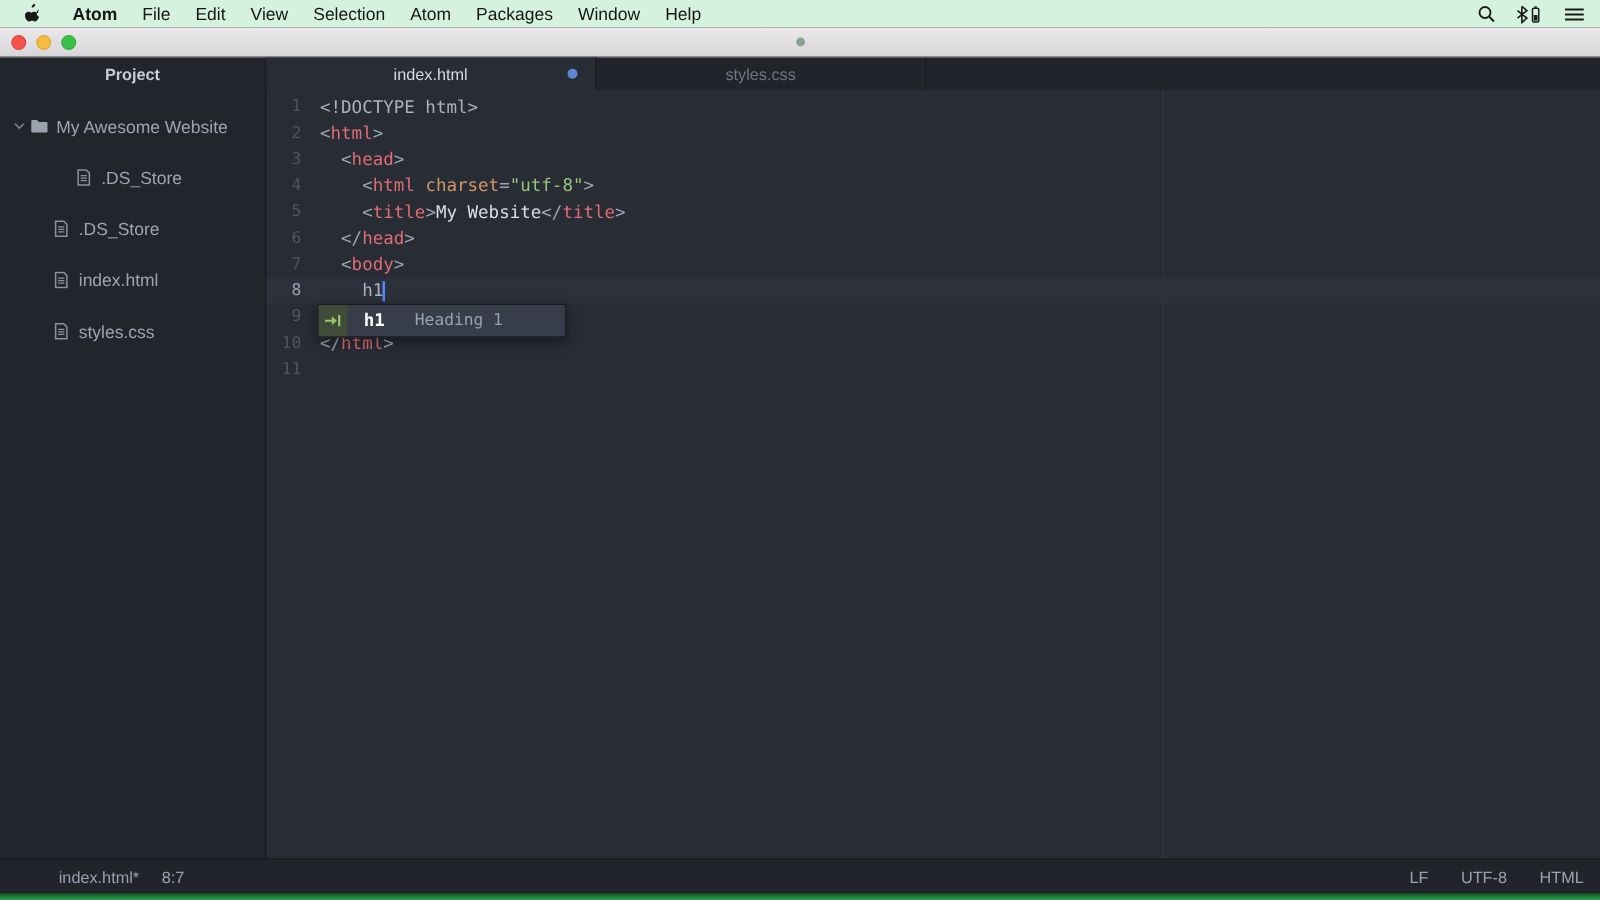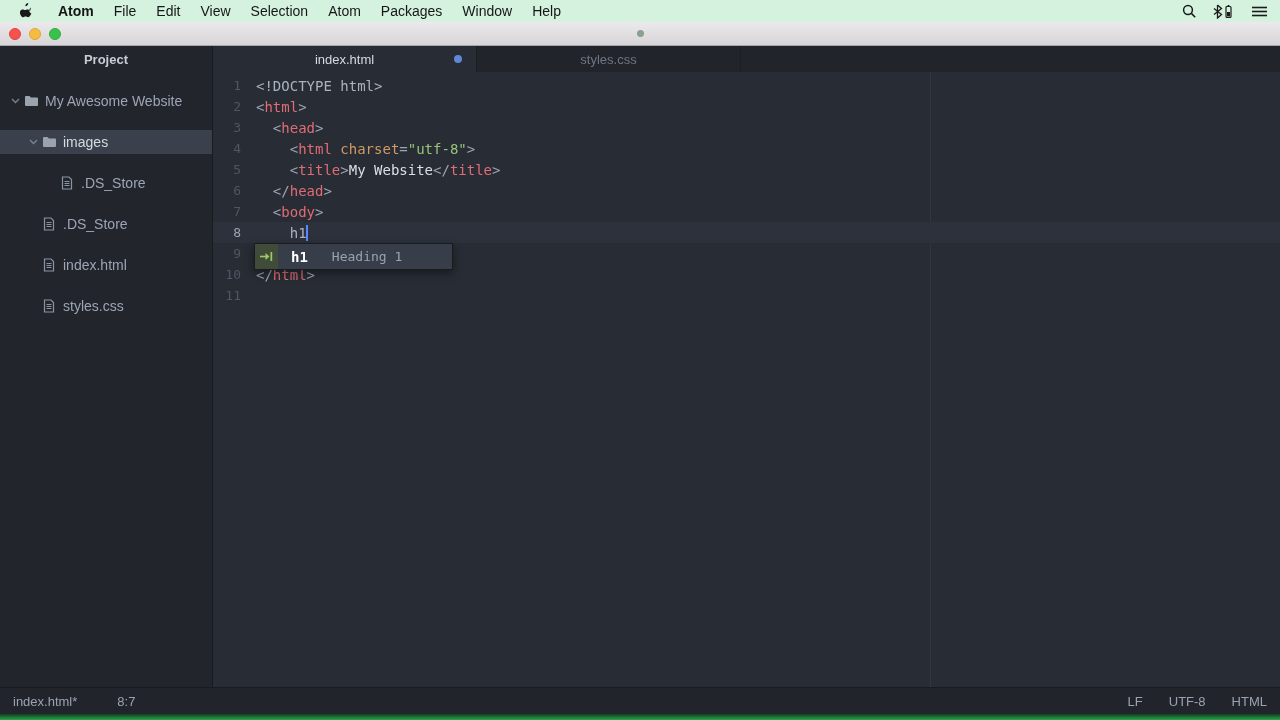--- a/index.html
+++ b/index.html
@@ -75,21 +75,21 @@
   .popup-iconcell { width:23px; flex:none; background:#414b39; display:flex;
                     align-items:center; justify-content:center; }
   .popup-body { display:flex; align-items:center; flex:1; }
   .popup-match { color:#ffffff; font-weight:bold; margin-left:13px; }
   .popup-desc { color:#9aa2b1; margin-left:24px; font-size:13px; }
 
   
   .statusbar { height:27px; background:#21252b; border-top:1px solid #181b20;
                display:flex; align-items:center; padding:0 13px; font-size:13px;
                color:#9aa2b1; }
-  .status-left { display:flex; gap:40px; }
+  .status-left { display:flex; gap:18px;margin-left:34px; }
   .status-right { margin-left:auto; display:flex; gap:26px;justify-content:flex-end; }
   .status-item { cursor:default; }
 
   
   .progress-strip { height:6px; background:linear-gradient(#0f3f20,#2aa44e); }
 </style>
 </head>
 <body>
 
 <div class="menubar">
@@ -157,33 +157,20 @@
               <path d="M1 1 L4.5 4.5 L8 1" fill="none" stroke="#7a828e" stroke-width="1.4"></path>
             </svg>
           </span>
           <span class="tw-icon">
             <svg width="15" height="12" viewBox="0 0 15 12">
               <path d="M1 2 Q1 1 2 1 L5.5 1 L7 2.5 L13 2.5 Q14 2.5 14 3.5 L14 10 Q14 11 13 11 L2 11 Q1 11 1 10 Z" fill="#9aa3ae"></path>
             </svg>
           </span>
           <span class="tree-label">My Awesome Website</span>
         </div>
-        <div class="tree-row selected" style="padding-left: 26px;">
-          <span class="tw-chevron">
-            <svg width="9" height="6" viewBox="0 0 9 6">
-              <path d="M1 1 L4.5 4.5 L8 1" fill="none" stroke="#7a828e" stroke-width="1.4"></path>
-            </svg>
-          </span>
-          <span class="tw-icon">
-            <svg width="15" height="12" viewBox="0 0 15 12">
-              <path d="M1 2 Q1 1 2 1 L5.5 1 L7 2.5 L13 2.5 Q14 2.5 14 3.5 L14 10 Q14 11 13 11 L2 11 Q1 11 1 10 Z" fill="#9aa3ae"></path>
-            </svg>
-          </span>
-          <span class="tree-label">images</span>
-        </div>
         <div class="tree-row" style="padding-left: 44px;">
           <span class="tw-chevron"></span>
           <span class="tw-icon">
             <svg width="12" height="14" viewBox="0 0 12 14">
               <path d="M1.5 1 L8 1 L10.5 3.5 L10.5 13 L1.5 13 Z" fill="none" stroke="#8a93a0" stroke-width="1.2"></path>
               <line x1="3.5" y1="5.5" x2="8.5" y2="5.5" stroke="#8a93a0"></line>
               <line x1="3.5" y1="7.5" x2="8.5" y2="7.5" stroke="#8a93a0"></line>
               <line x1="3.5" y1="9.5" x2="8.5" y2="9.5" stroke="#8a93a0"></line>
             </svg>
           </span>

